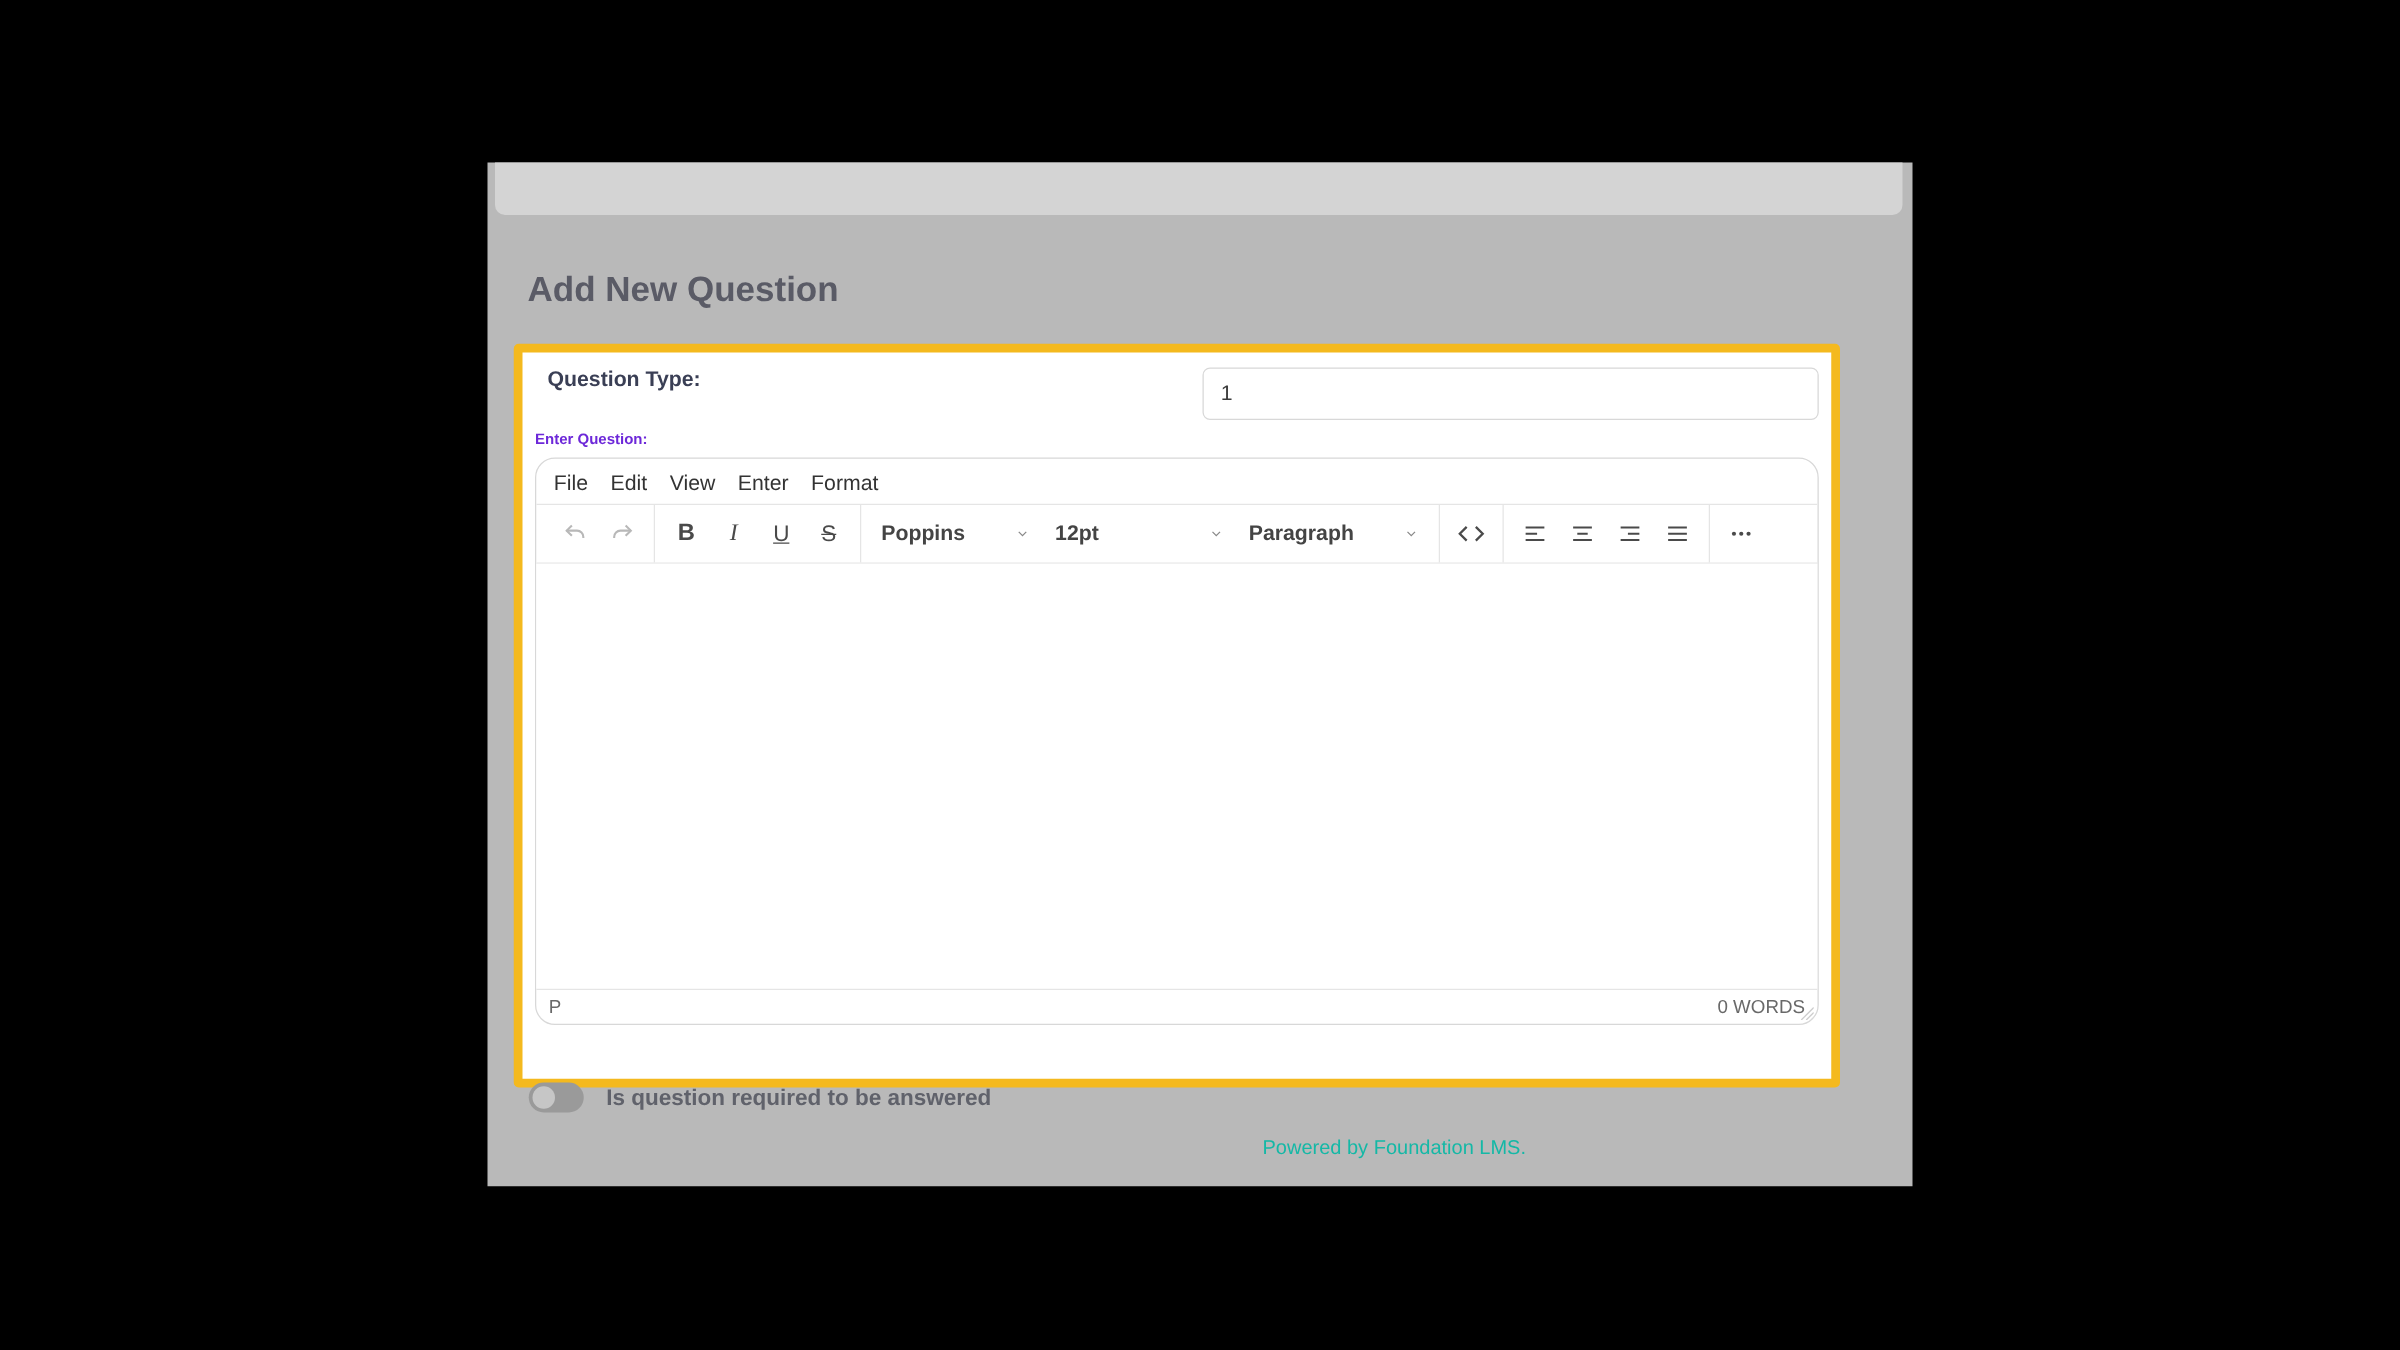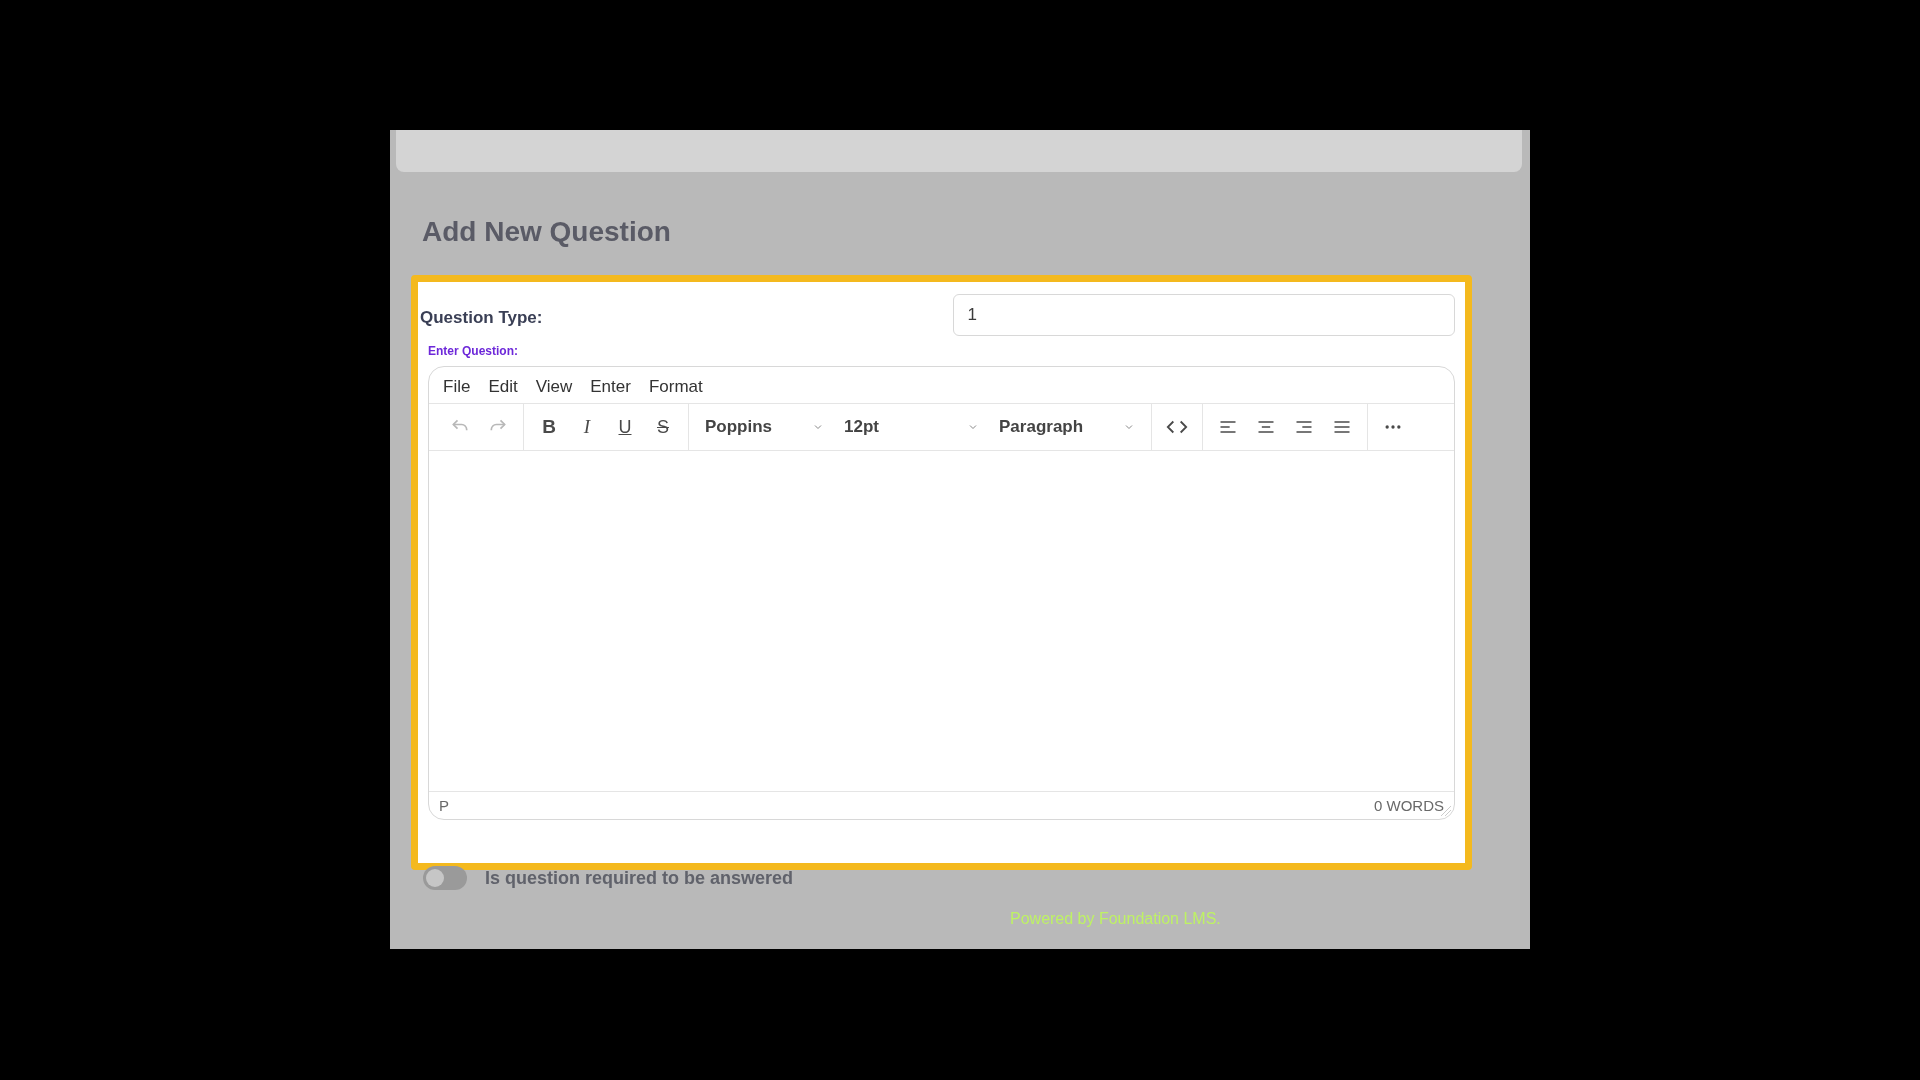--- a/index.html
+++ b/index.html
@@ -49,22 +49,21 @@
     top: 145px;
     width: 1061px;
     height: 595px;
     background: #fff;
     border: 7px solid #f4b91e;
     border-radius: 4px;
   }
   .form-row {
     display: flex;
     gap: 30px;
-    padding: 12px 10px 0 2px;
-    align-items: flex-end;
+    padding: 12px 10px 0 20px;
   }
   .form-col { flex: 1; }
   .field-label {
     font-size: 17px;
     font-weight: 600;
     color: #3a3f55;
     margin-bottom: 8px;
     display: block;
   }
   .enter-q-label {
@@ -210,21 +209,21 @@
   .required-label {
     font-size: 18px;
     font-weight: 600;
     color: #60626b;
   }
   .powered {
     position: absolute;
     left: 778px;
     top: 780px;
     font-size: 16px;
-    color: #bef264;
+    color: #14b8a6;
     text-align: right;
   }
   svg { display: block; }
 </style>
 </head>
 <body>
 
 <div class="letterbox">
   <div class="page-bg"></div>
   <div class="top-strip"></div>

